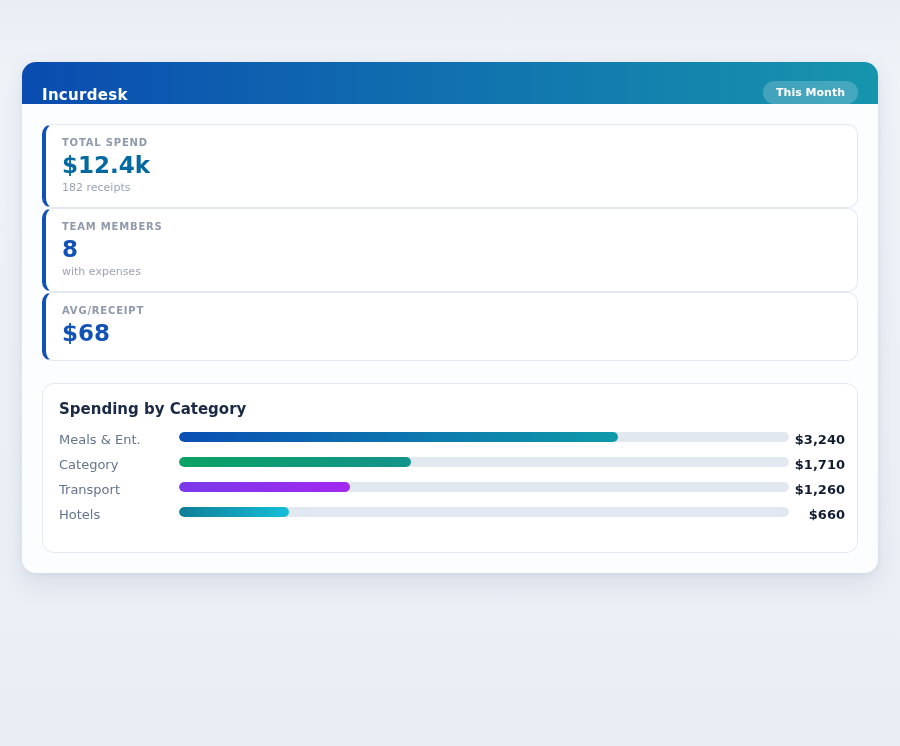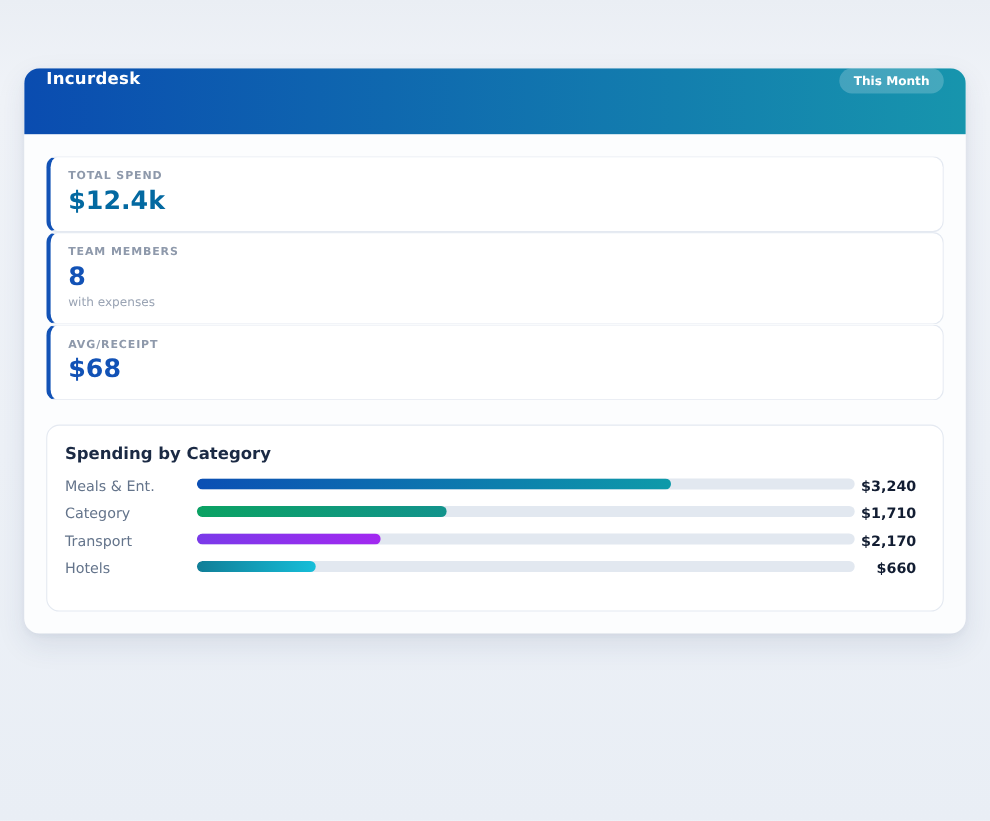--- a/index.html
+++ b/index.html
@@ -11,23 +11,23 @@
   }
   .app {
     width: 856px;
     margin: 62px auto 0 auto;
     background: #fcfdfe;
     border-radius: 14px;
     box-shadow: 0 10px 26px rgba(35,55,95,0.10), 0 2px 6px rgba(35,55,95,0.05);
     overflow: hidden;
   }
   .app-header {
-    height: 60px;
+    height: 42px;
     display: flex;
-    align-items: flex-start;
+    align-items: flex-end;
     justify-content: space-between;
     padding: 0 20px;
   }
   .app-title {
     color: #ffffff;
     font-size: 15px;
     font-weight: bold;
     letter-spacing: 0.3px;
   }
   .period-badge {
@@ -65,21 +65,21 @@
   .stat-sub {
     color: #9aa4b4;
     font-size: 11px;
     line-height: 15px;
   }
   .chart-card {
     margin-top: 22px;
     background: #ffffff;
     border: 1px solid #e4e9f1;
     border-radius: 12px;
-    padding: 16px 24px 20px 16px;
+    padding: 16px 12px 20px 16px;
   }
   .chart-title {
     color: #1b2a44;
     font-size: 15px;
     font-weight: bold;
     margin-bottom: 14px;
   }
   .chart-row {
     display: flex;
     height: 25px;
@@ -116,20 +116,21 @@
   <div class="app-header" style="background: linear-gradient(90deg, rgb(10, 76, 176), rgb(23, 149, 173));">
     <div class="app-title">Incurdesk</div>
     <button class="period-badge">This Month</button>
   </div>
 
   <div class="app-body">
 
     <div class="stat-card" style="border-left-color: rgb(18, 82, 182);">
       <div class="stat-label">TOTAL SPEND</div>
       <div class="stat-value" style="color: #0369a1;">$12.4k</div>
+      <div class="stat-sub">182 receipts</div>
     </div>
 
     <div class="stat-card" style="border-left-color: rgb(18, 82, 182);">
       <div class="stat-label">TEAM MEMBERS</div>
       <div class="stat-value" style="color: rgb(18, 82, 182);">8</div>
       <div class="stat-sub">with expenses</div>
     </div>
 
     <div class="stat-card" style="border-left-color: rgb(18, 82, 182);">
       <div class="stat-label">AVG/RECEIPT</div>
@@ -155,21 +156,21 @@
             <div class="bar-fill" style="width: 38%; background: linear-gradient(90deg, rgb(11, 162, 99), rgb(18, 147, 140));"></div>
           </div>
         <div class="row-value">$1,710</div>
       </div>
 
       <div class="chart-row">
         <div class="row-label">Transport</div>
         <div class="bar-track" style="background: rgb(226, 232, 240);">
             <div class="bar-fill" style="width: 28%; background: linear-gradient(90deg, rgb(122, 58, 233), rgb(162, 40, 240));"></div>
           </div>
-        <div class="row-value">$2,170</div>
+        <div class="row-value">$1,260</div>
       </div>
 
       <div class="chart-row">
         <div class="row-label">Hotels</div>
         <div class="bar-track" style="background: rgb(226, 232, 240);">
             <div class="bar-fill" style="width: 18%; background: linear-gradient(90deg, rgb(16, 126, 151), rgb(22, 190, 217));"></div>
           </div>
         <div class="row-value">$660</div>
       </div>
 

